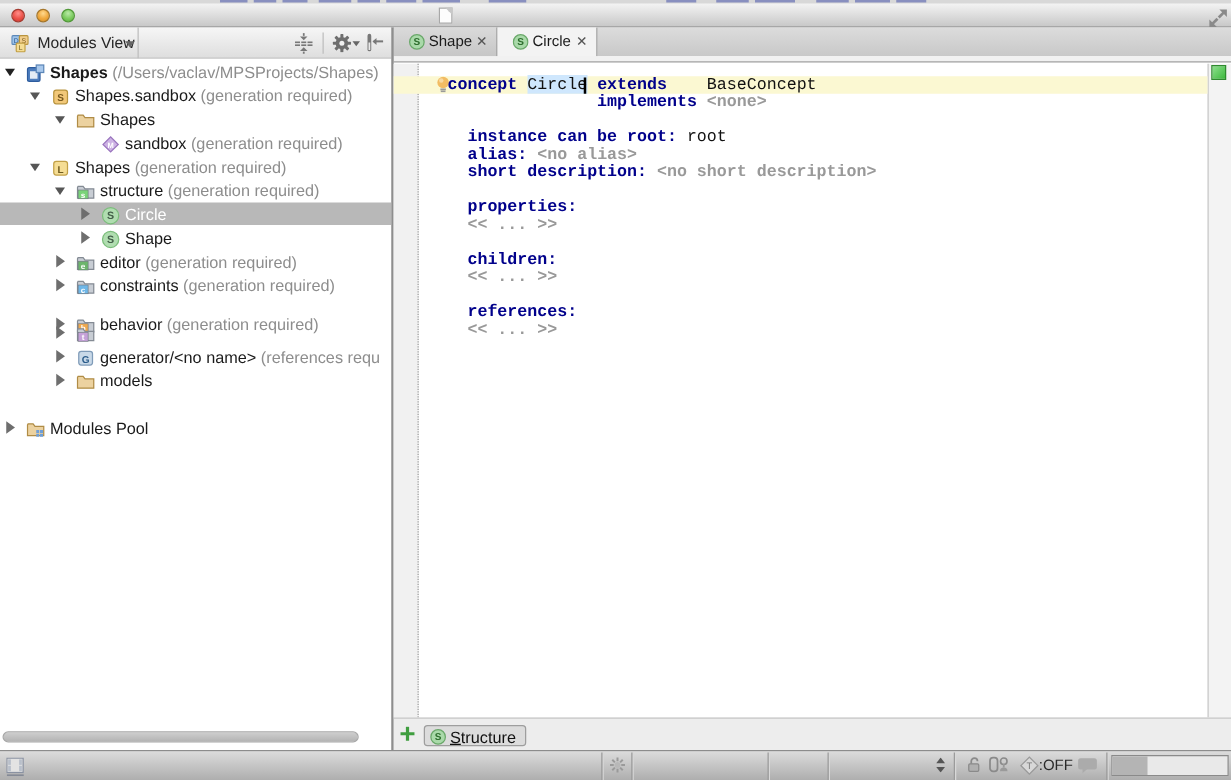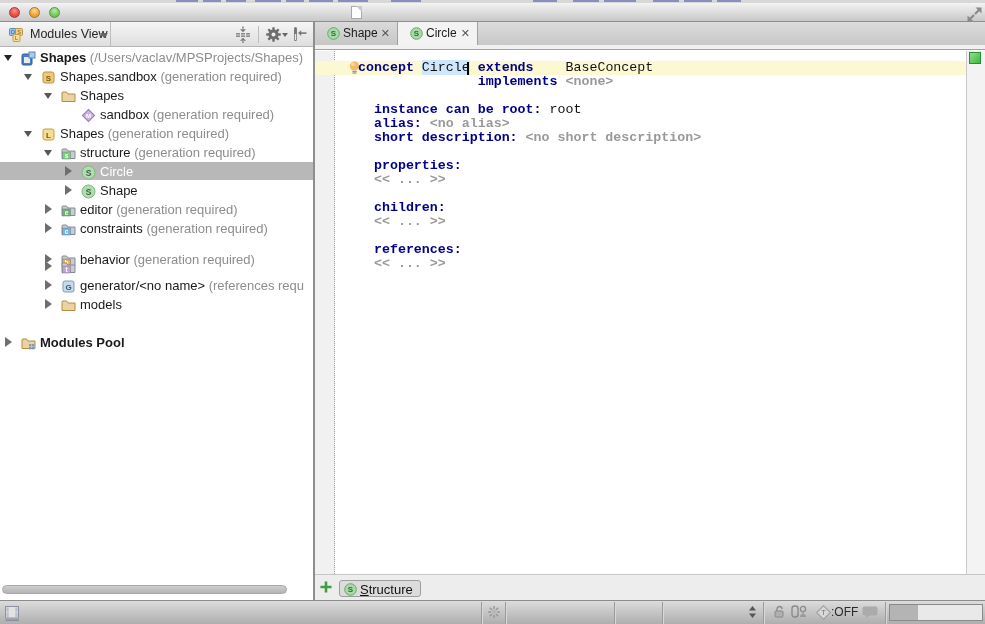--- a/index.html
+++ b/index.html
@@ -336,21 +336,21 @@
     </div>
     <div class="trow" style="top:247.5px;left:0;width:313px;">
       <div class="tri-r" style="left:45px;"></div>
       <div style="position:absolute;left:61px;top:0;height:19px;">
         <svg class="ticon16" width="15" height="15" viewBox="0 0 15 15">
           <path d="M1 4 L1 12.5 L14 12.5 L14 5 L7 5 L5.5 3 L1.5 3 Z" fill="#ecd2a0" stroke="#b08c45"></path>
         </svg>
       </div>
       <div style="position:absolute;left:80px;top:0;white-space:nowrap;">models</div>
     </div>
-    <div class="trow" style="top:285.5px;left:0;width:299px;font-weight:bold;">
+    <div class="trow" style="top:285.5px;left:0;width:299px;">
       <div class="tri-r" style="left:5px;"></div>
       <div style="position:absolute;left:21px;top:0;height:19px;">
         <svg class="ticon16" width="15" height="15" viewBox="0 0 15 15">
           <path d="M1 4 L1 12.5 L14 12.5 L14 5 L7 5 L5.5 3 L1.5 3 Z" fill="#ecd2a0" stroke="#b08c45"></path>
           <rect x="8" y="8" width="2.4" height="2.4" fill="#6f9fd8"></rect>
           <rect x="11" y="8" width="2.4" height="2.4" fill="#6f9fd8"></rect>
           <rect x="8" y="11" width="2.4" height="2.4" fill="#6f9fd8"></rect>
           <rect x="11" y="11" width="2.4" height="2.4" fill="#6f9fd8"></rect>
         </svg>
       </div>

